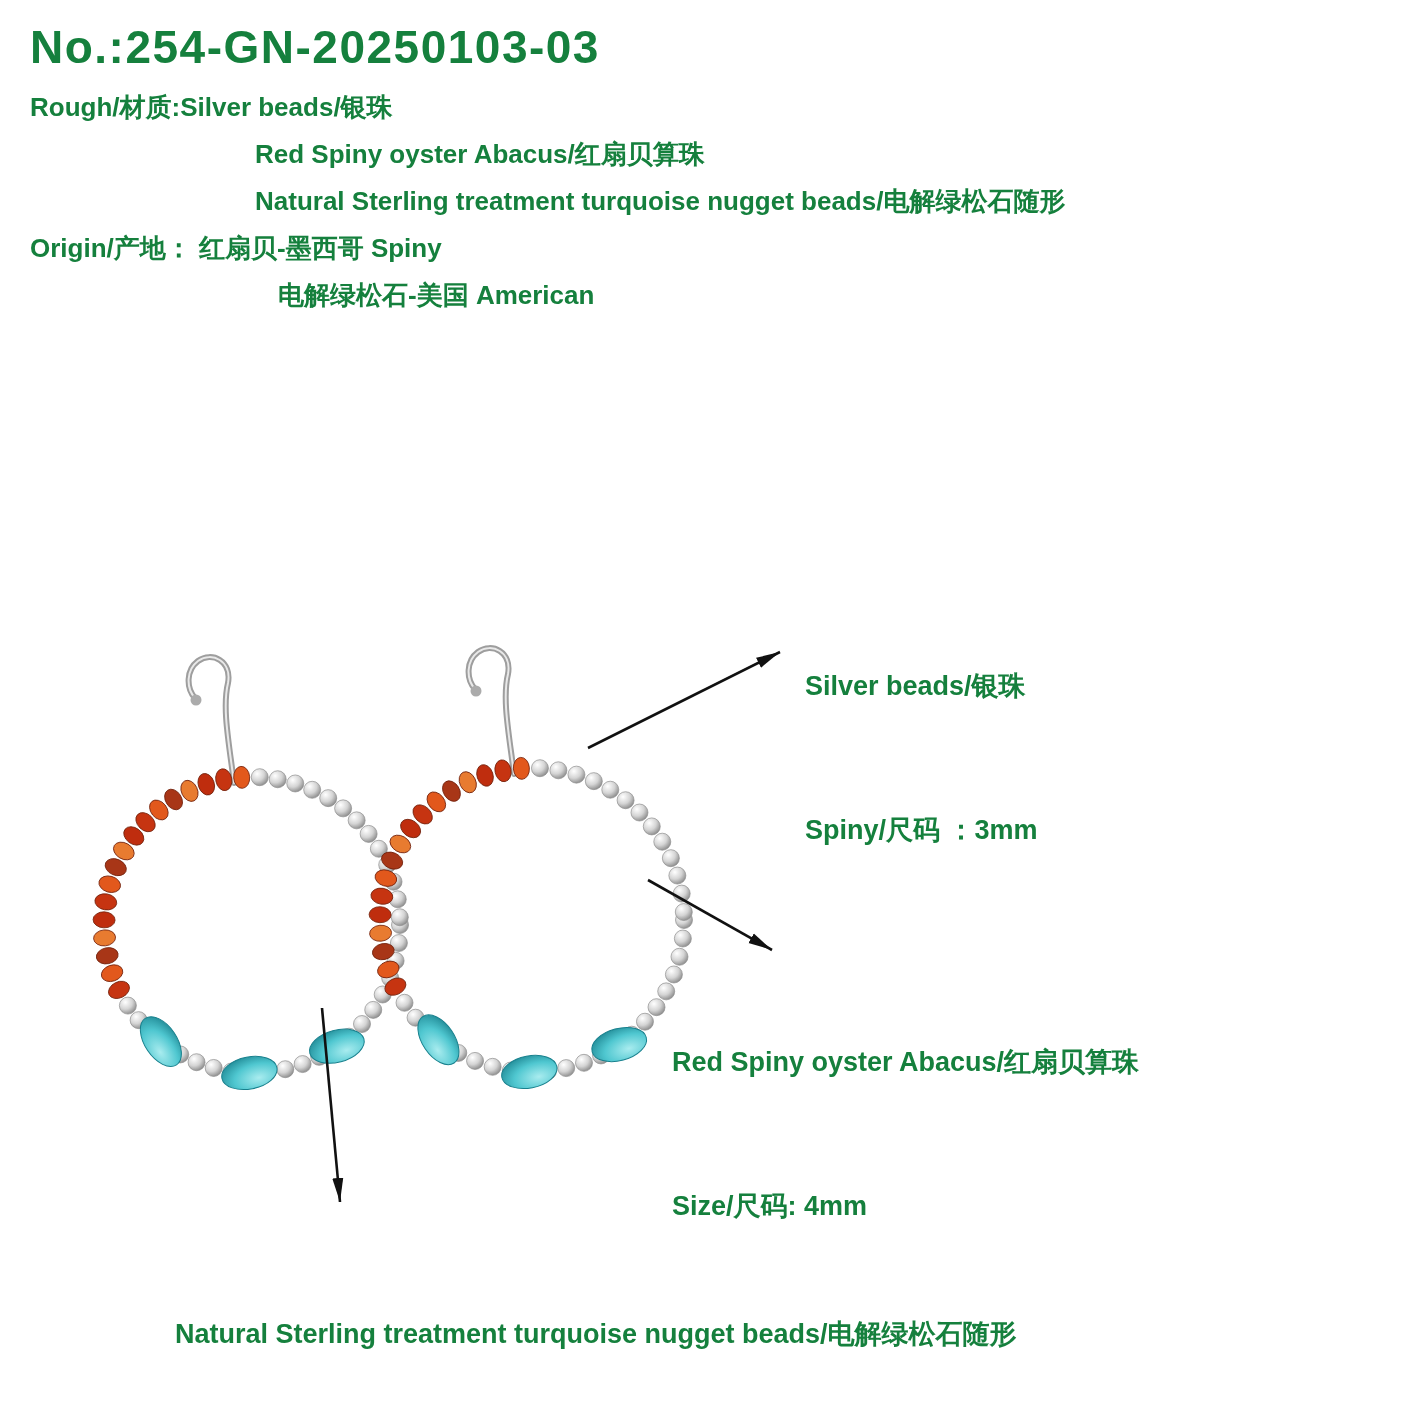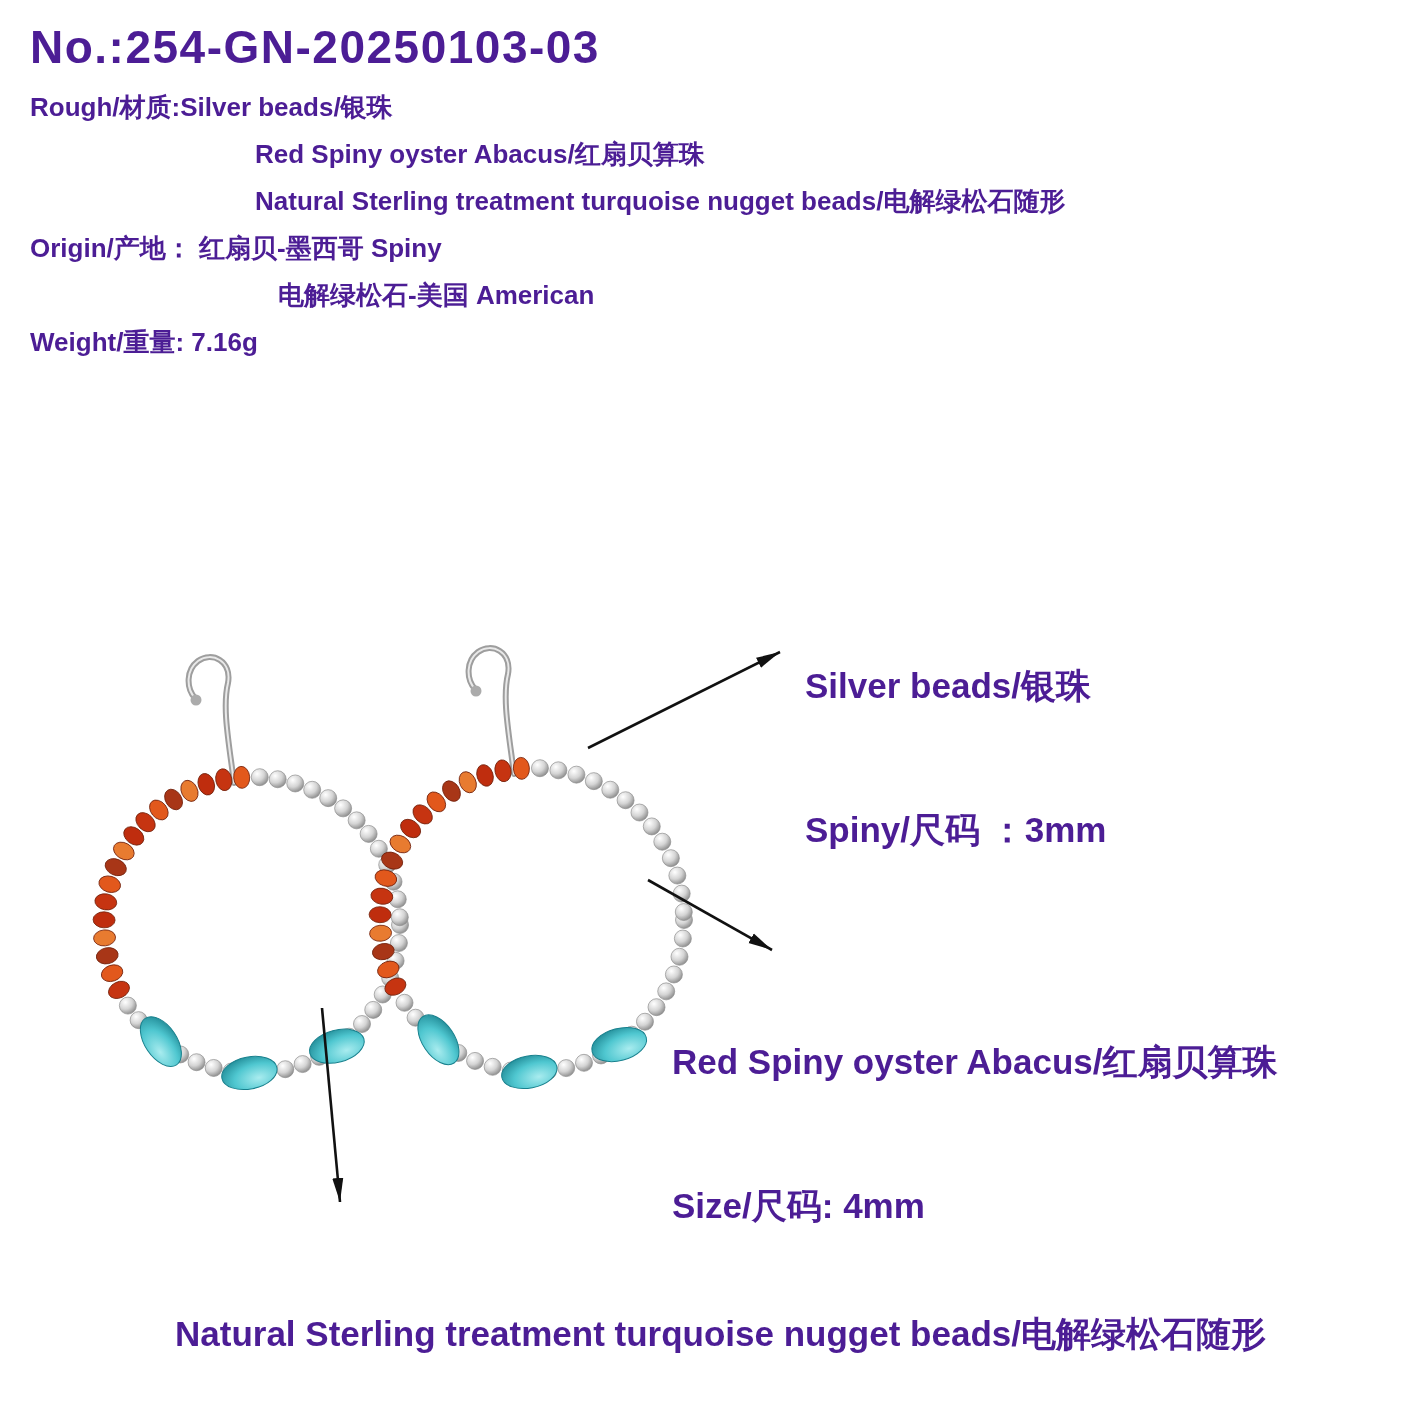--- a/index.html
+++ b/index.html
@@ -1,28 +1,28 @@
 <!DOCTYPE html>
 <html><head>
 <meta charset="utf-8">
 <style>
   * { margin:0; padding:0; box-sizing:border-box; }
   html,body { background:#ffffff; }
   .canvas {
     position:relative; width:1417px; height:1417px; background:#ffffff;
-    font-family:"Liberation Sans", sans-serif; font-weight:bold; color:#4c1d95;
+    font-family:"Liberation Sans", sans-serif; font-weight:bold; color:#15803d;
     overflow:hidden;
   }
   .header { position:absolute; left:30px; top:20px; }
   .title { font-size:46px; font-weight:bold; letter-spacing:1.5px; margin-bottom:10px; }
   .spec { font-size:26px; line-height:47px; white-space:pre; }
   .ind1 { padding-left:225px; }
   .ind2 { padding-left:248px; }
   #ill-svg { position:absolute; left:0; top:0; width:1417px; height:1417px; }
-  .ann { position:absolute; font-size:35px; line-height:48px; white-space:pre; }
+  .ann { position:absolute; font-size:27px; line-height:48px; white-space:pre; }
   .ann-silver { left:805px; top:566px; }
   .ann-red { left:672px; top:942px; }
   .ann-turquoise { left:175px; top:1214px; }
 </style>
 </head>
 <body>
 
 <div class="canvas">
 
   <svg id="ill-svg" viewBox="0 0 1417 1417">
@@ -166,21 +166,20 @@
       <line x1="322" y1="1008" x2="340" y2="1202" stroke="#111111" stroke-width="2.6" marker-end="url(#ah)"></line>
     </svg>
 
   <div class="header">
     <div class="title">No.:254-GN-20250103-03</div>
     <div class="spec">Rough/材质:Silver beads/银珠</div>
     <div class="spec ind1">Red Spiny oyster Abacus/红扇贝算珠</div>
     <div class="spec ind1">Natural Sterling treatment turquoise nugget beads/电解绿松石随形</div>
     <div class="spec">Origin/产地： 红扇贝-墨西哥 Spiny</div>
     <div class="spec ind2">电解绿松石-美国 American</div>
-    <div class="spec">Weight/重量: 7.16g</div>
   </div>
 
   <div class="ann ann-silver">
     <div>Silver beads/银珠</div>
     <div>Spiny/尺码 ：3mm</div>
   </div>
 
   <div class="ann ann-red">
     <div>Red Spiny oyster Abacus/红扇贝算珠</div>
     <div>Size/尺码: 4mm</div>

